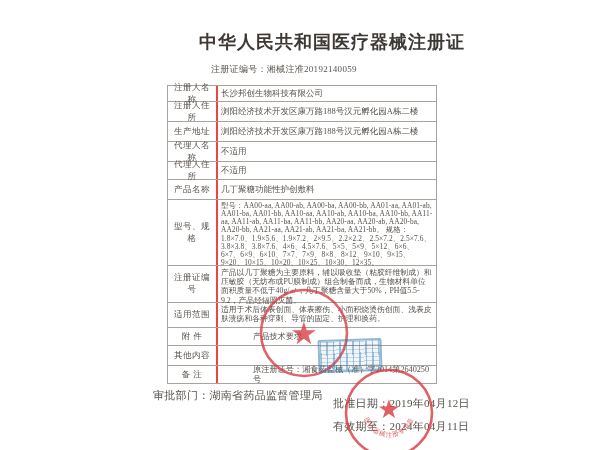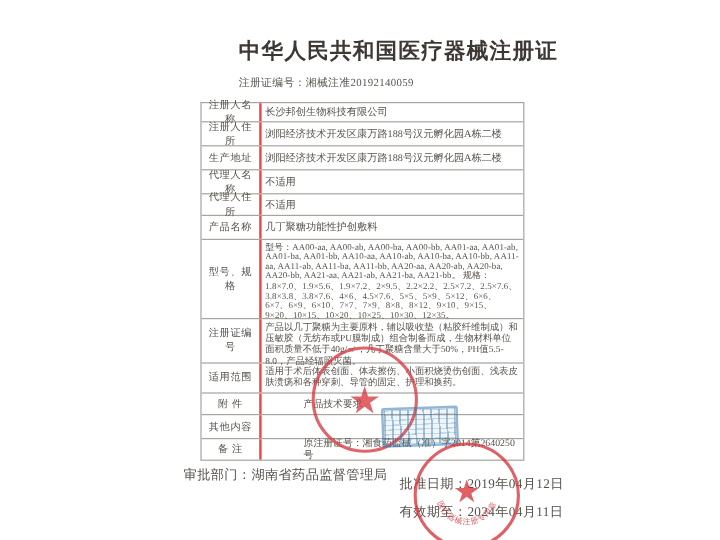--- a/index.html
+++ b/index.html
@@ -1,21 +1,21 @@
 <!DOCTYPE html>
 <html><head>
 <meta charset="utf-8">
 <style>
   html,body{margin:0;padding:0;}
   body{font-family:"Liberation Serif","DejaVu Serif",serif;background:#ffffff;}
   #page{position:relative;width:600px;height:450px;background:#ffffff;overflow:hidden;color:#57524c;}
 
   .doc-title{position:absolute;left:0;top:30px;width:600px;text-align:center;
     font-size:18px;font-weight:bold;letter-spacing:1px;color:#3d3834;padding-left:32px;}
-  .cert-line{position:absolute;left:199px;top:63px;font-size:9px;color:#5a554f;letter-spacing:.3px;}
+  .cert-line{position:absolute;left:211px;top:63px;font-size:9px;color:#5a554f;letter-spacing:.3px;}
 
   .cert-table{position:absolute;left:167px;top:85px;width:270px;border:1px solid #a8a39d;
     box-sizing:border-box;background:transparent;}
   .row{display:flex;border-bottom:1px solid #a8a39d;box-sizing:border-box;}
   .row:last-child{border-bottom:none;justify-content:center;}
   .cell-label{width:50px;flex:0 0 50px;border-right:2px solid #ef4444;display:flex;
     align-items:center;justify-content:center;text-align:center;font-size:8.5px;
     color:#56514b;letter-spacing:.5px;box-sizing:border-box;padding:0 2px;}
   .cell-value{flex:1;display:flex;align-items:center;font-size:8.5px;color:#56514b;
     padding:1px 3px;box-sizing:border-box;line-height:1.2;}
@@ -70,21 +70,21 @@
     <div class="row" style="height:20px">
       <div class="cell-label">产品名称</div>
       <div class="cell-value">几丁聚糖功能性护创敷料</div>
     </div>
     <div class="row" style="height:66px">
       <div class="cell-label">型号、规格</div>
       <div class="cell-value multiline fs-spec">型号：AA00-aa, AA00-ab, AA00-ba, AA00-bb, AA01-aa, AA01-ab, AA01-ba, AA01-bb, AA10-aa, AA10-ab, AA10-ba, AA10-bb, AA11-aa, AA11-ab, AA11-ba, AA11-bb, AA20-aa, AA20-ab, AA20-ba, AA20-bb, AA21-aa, AA21-ab, AA21-ba, AA21-bb。 规格：1.8×7.0、1.9×5.6、1.9×7.2、2×9.5、2.2×2.2、2.5×7.2、2.5×7.6、3.8×3.8、3.8×7.6、4×6、4.5×7.6、5×5、5×9、5×12、6×6、6×7、6×9、6×10、7×7、7×9、8×8、8×12、9×10、9×15、9×20、10×15、10×20、10×25、10×30、12×35。</div>
     </div>
     <div class="row" style="height:37px">
       <div class="cell-label">注册证编号</div>
-      <div class="cell-value multiline fs-small">产品以几丁聚糖为主要原料，辅以吸收垫（粘胶纤维制成）和压敏胶（无纺布或PU膜制成）组合制备而成，生物材料单位面积质量不低于40g/㎡，几丁聚糖含量大于50%，PH值5.5-8.0，产品经辐照灭菌。</div>
+      <div class="cell-value multiline fs-small">产品以几丁聚糖为主要原料，辅以吸收垫（粘胶纤维制成）和压敏胶（无纺布或PU膜制成）组合制备而成，生物材料单位面积质量不低于40g/㎡，几丁聚糖含量大于50%，PH值5.5-9.2，产品经辐照灭菌。</div>
     </div>
     <div class="row" style="height:25px">
       <div class="cell-label">适用范围</div>
       <div class="cell-value multiline fs-small">适用于术后体表创面、体表擦伤、小面积烧烫伤创面、浅表皮肤溃疡和各种穿刺、导管的固定、护理和换药。</div>
     </div>
     <div class="row" style="height:18px">
       <div class="cell-label">附 件</div>
       <div class="cell-value fs-mid">产品技术要求</div>
     </div>
     <div class="row" style="height:20px">

